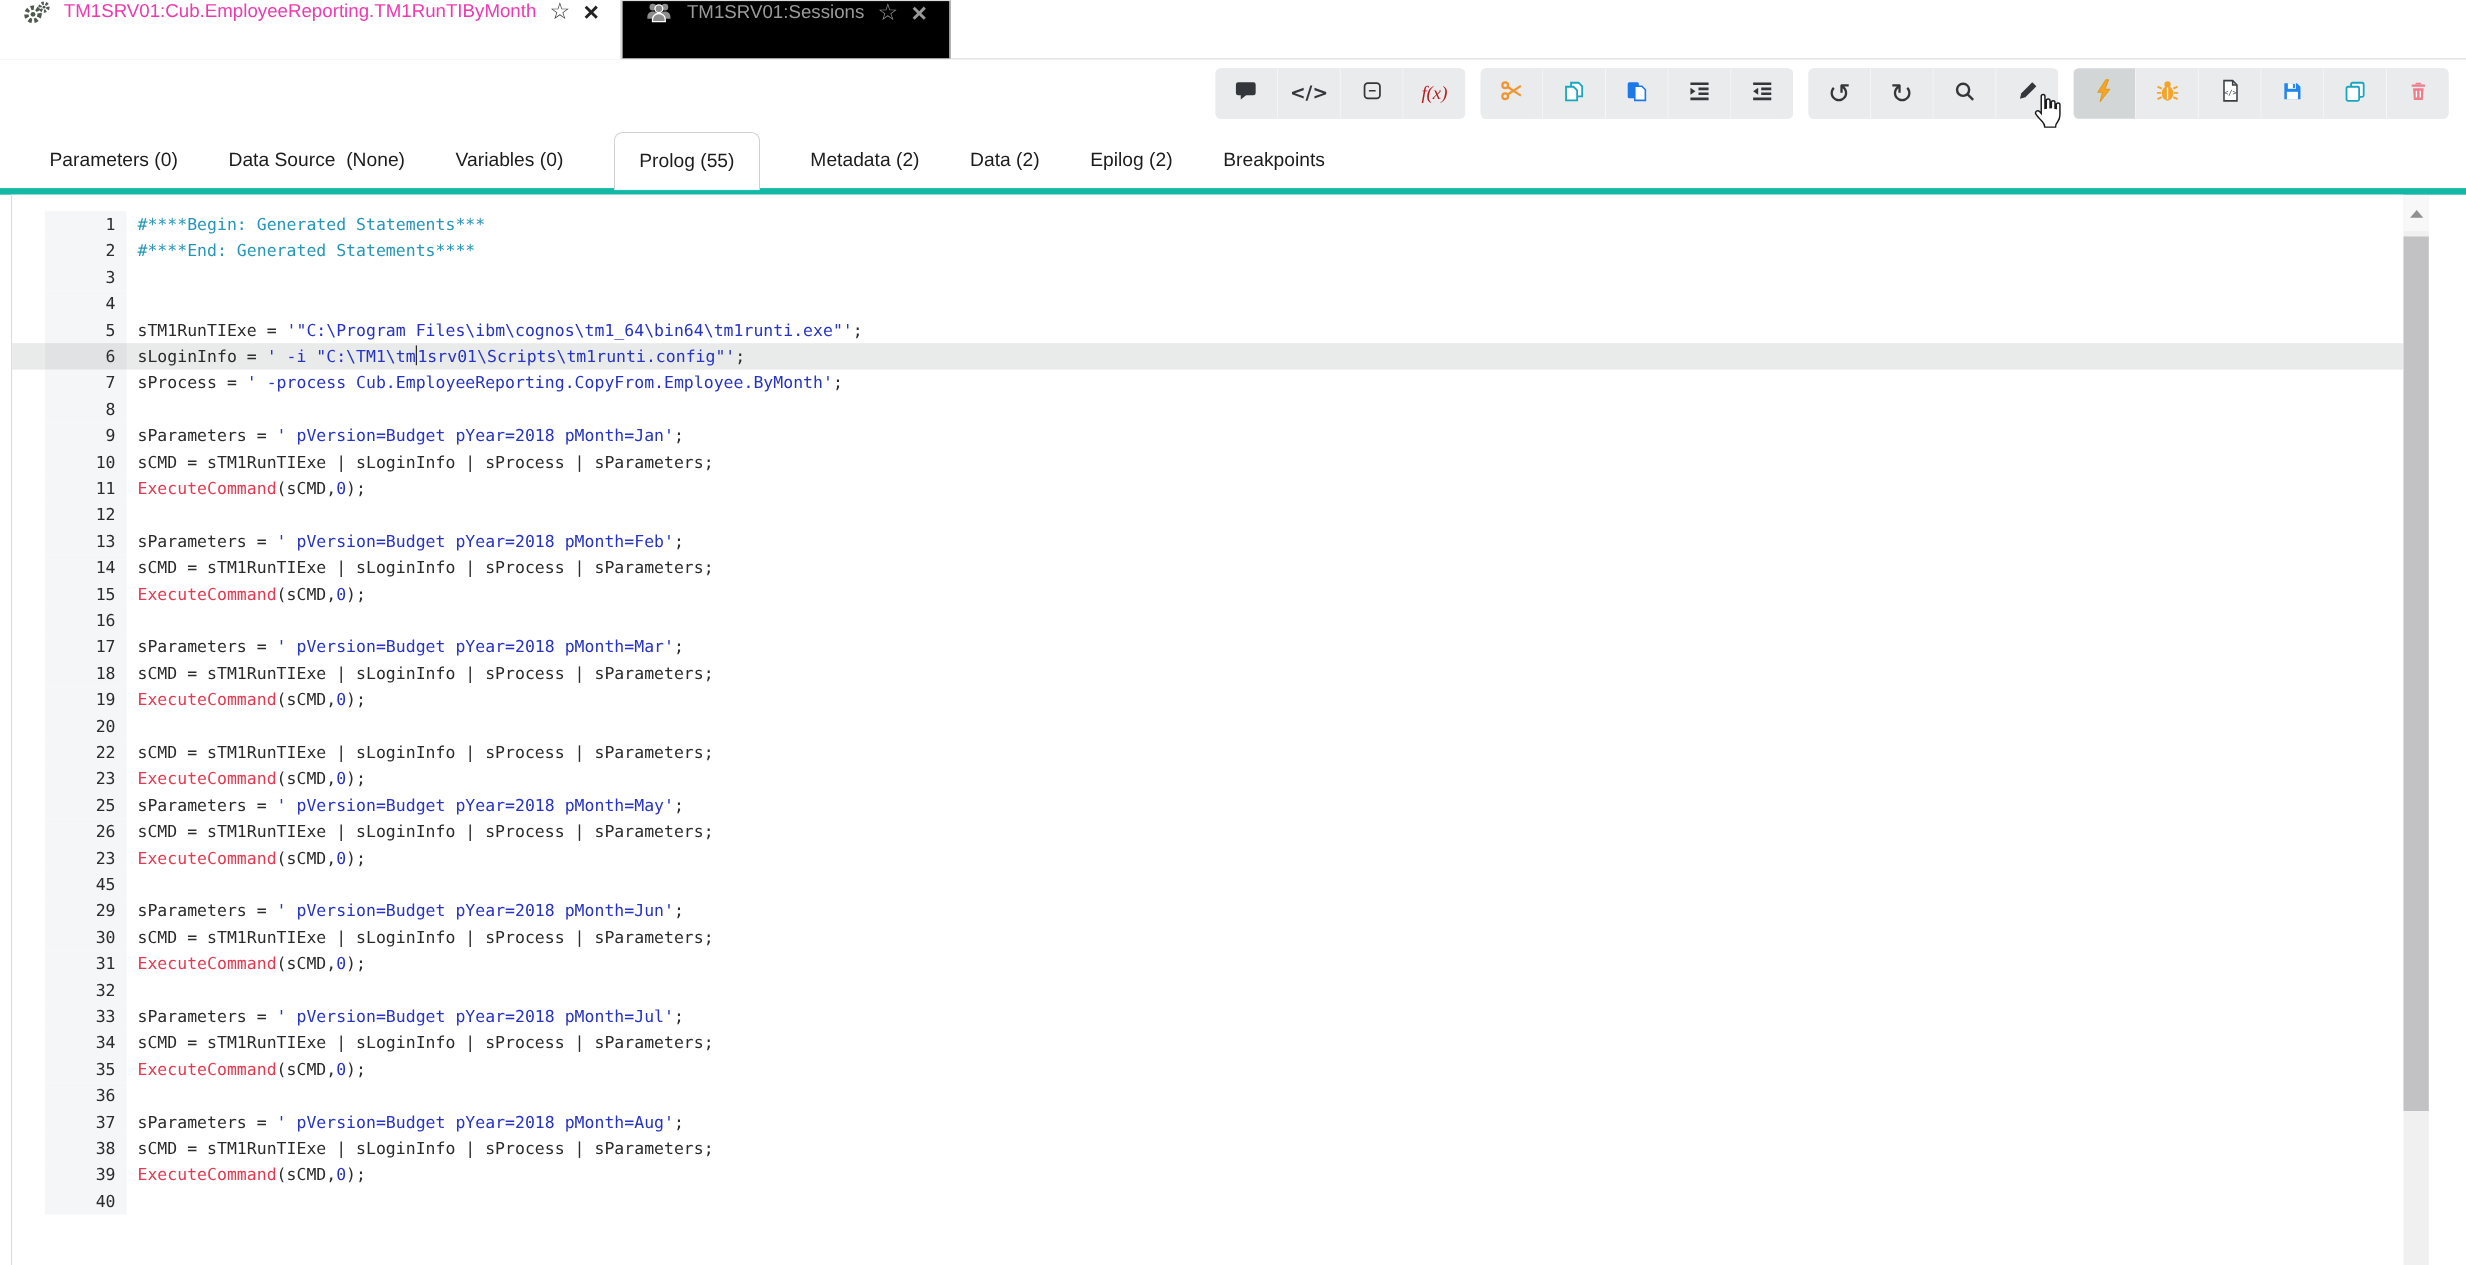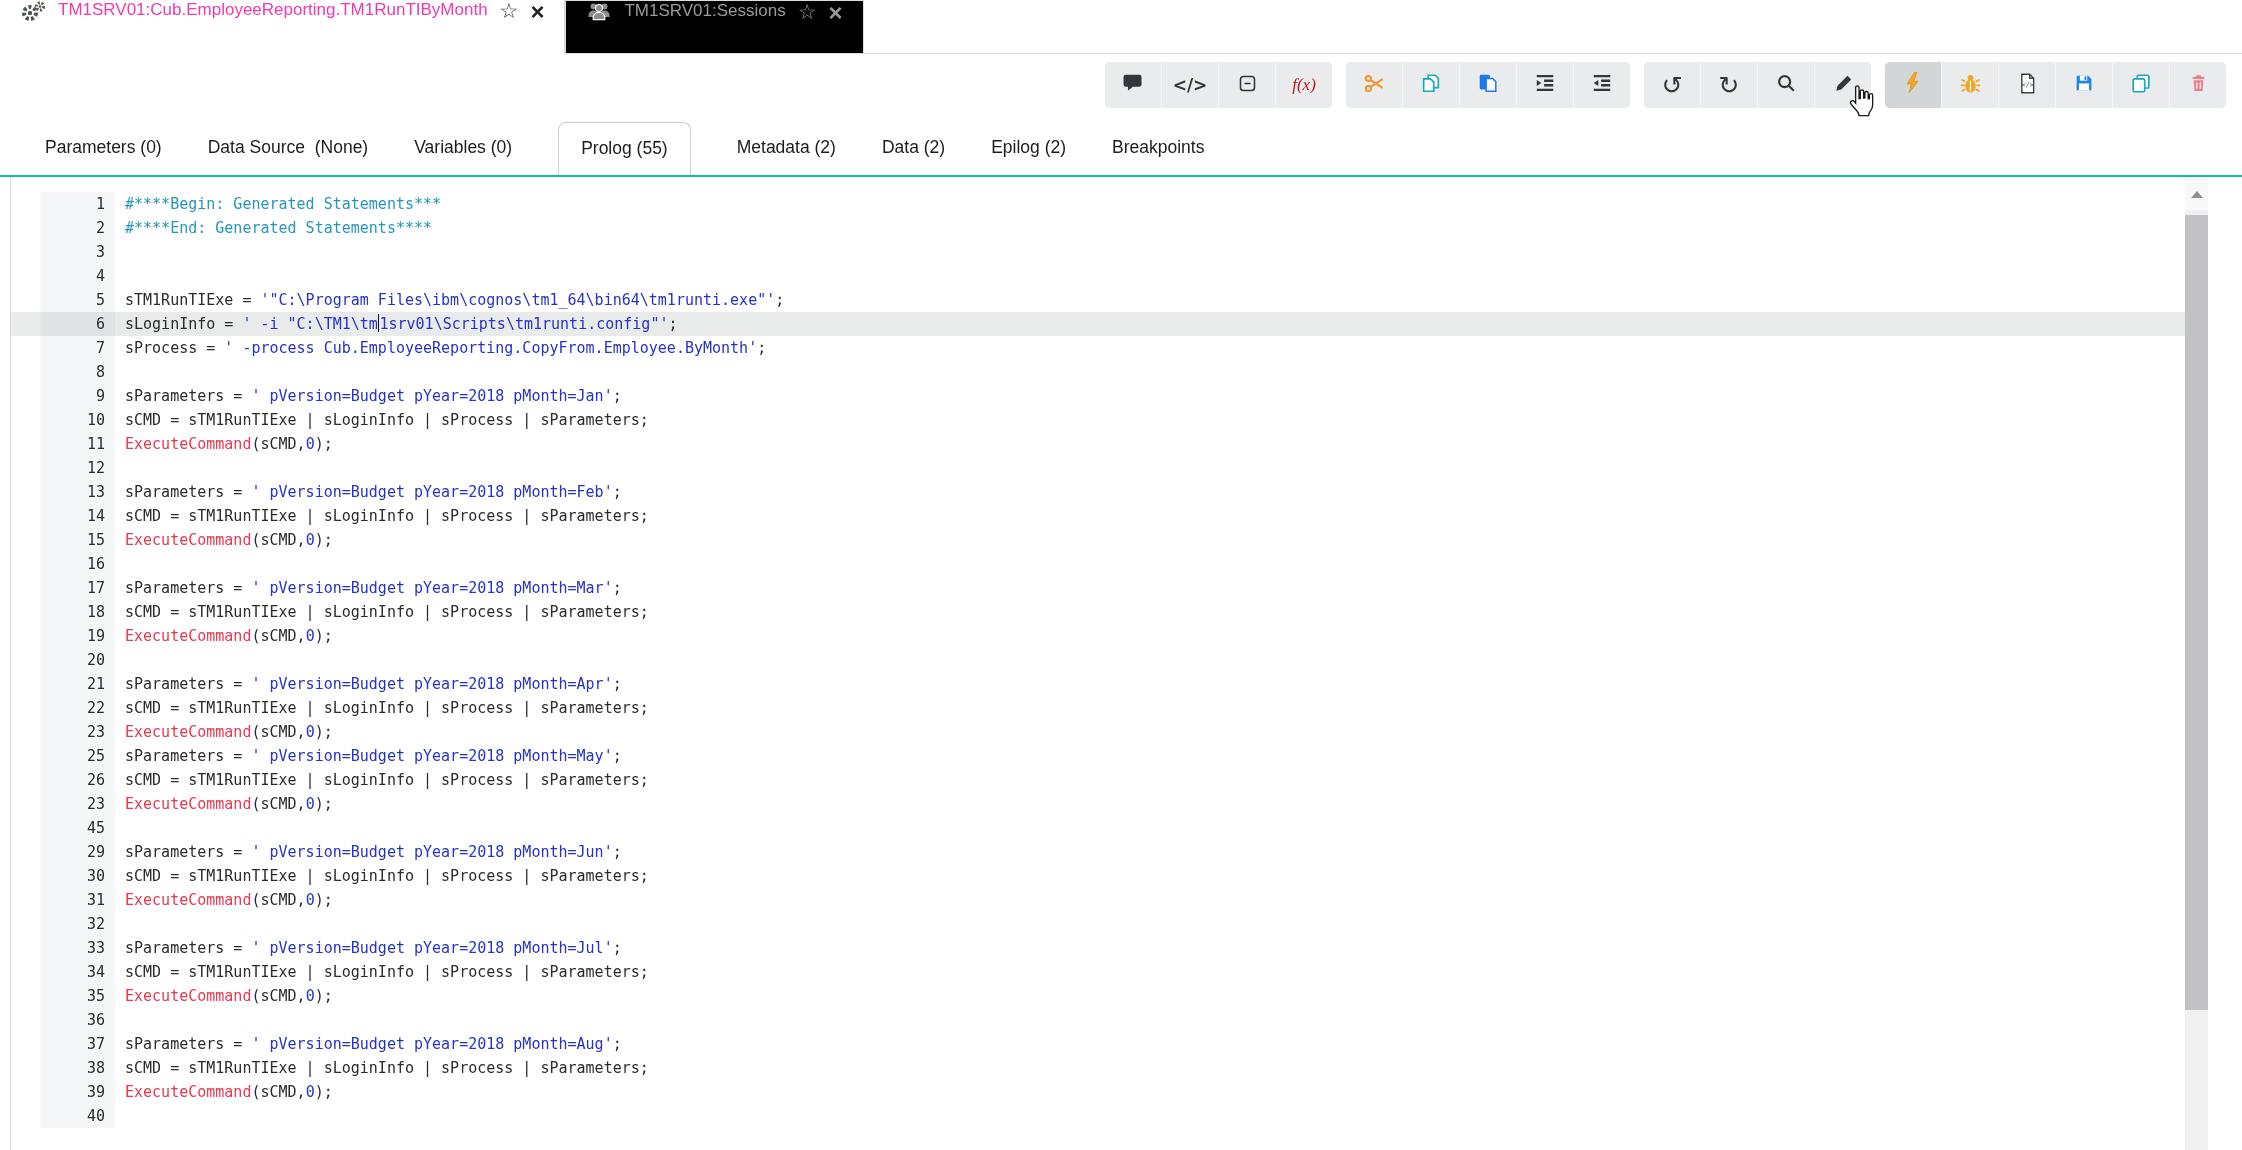--- a/index.html
+++ b/index.html
@@ -24,21 +24,21 @@
   .tbtn{width:56px;height:46px;display:flex;align-items:center;justify-content:center;
         background:#e9ebec;border-right:1px solid #f5f6f6;cursor:pointer;}
   .tbtn:last-child{border-right:none;}
   .tbtn.hover{background:#d3d6d7;}
   .glyph-dark{font-size:17px;font-weight:bold;color:#33373b;font-family:"DejaVu Sans",sans-serif;}
   .glyph-fx{font-size:17px;font-style:italic;color:#b91c1c;font-family:"Liberation Serif",serif;}
   .glyph-arrow{font-size:25px;color:#33373b;font-family:"DejaVu Sans",sans-serif;line-height:1;}
 
   
   .etabs{position:absolute;top:120px;left:0;right:0;height:57px;display:flex;align-items:center;
-         padding-left:45px;gap:46px;border-bottom:2px solid #14b8a6;font-size:17.5px;color:#1c1c1c;box-sizing:border-box;}
+         padding-left:45px;gap:46px;border-bottom:6px solid #14b8a6;font-size:17.5px;color:#1c1c1c;box-sizing:border-box;}
   .etab{white-space:pre;cursor:pointer;}
   .etab.active{border:1px solid #cfcfcf;border-bottom:1px solid #fff;background:#fff;border-radius:8px 8px 0 0;
                padding:15px 22px;margin-bottom:-17px;position:relative;top:-8px;z-index:3;}
 
   
   .editor{position:absolute;top:177px;left:10px;right:57px;bottom:0;border-left:1px solid #dcdcdc;
           overflow:hidden;background:#fff;padding-top:15px;box-sizing:border-box;}
   .row{display:flex;height:24px;line-height:24px;font-family:"DejaVu Sans Mono","Liberation Mono",monospace;font-size:15px;}
   .gut{flex:0 0 74px;margin-left:30px;background:#f5f6f7;text-align:right;padding-right:10px;
        box-sizing:border-box;color:#2d2d2d;}
@@ -356,24 +356,20 @@
         </div>
         <div class="row">
           <span class="gut">19</span>
           <span class="codeln"><span class="tok-func">ExecuteCommand</span><span class="tok-plain">(sCMD,</span><span class="tok-num">0</span><span class="tok-plain">);</span></span>
         </div>
         <div class="row">
           <span class="gut">20</span>
           <span class="codeln"></span>
         </div>
         <div class="row">
-          <span class="gut">21</span>
-          <span class="codeln"><span class="tok-plain">sParameters = </span><span class="tok-string">' pVersion=Budget pYear=2018 pMonth=Apr'</span><span class="tok-plain">;</span></span>
-        </div>
-        <div class="row">
           <span class="gut">22</span>
           <span class="codeln"><span class="tok-plain">sCMD = sTM1RunTIExe | sLoginInfo | sProcess | sParameters;</span></span>
         </div>
         <div class="row">
           <span class="gut">23</span>
           <span class="codeln"><span class="tok-func">ExecuteCommand</span><span class="tok-plain">(sCMD,</span><span class="tok-num">0</span><span class="tok-plain">);</span></span>
         </div>
         <div class="row">
           <span class="gut">25</span>
           <span class="codeln"><span class="tok-plain">sParameters = </span><span class="tok-string">' pVersion=Budget pYear=2018 pMonth=May'</span><span class="tok-plain">;</span></span>

